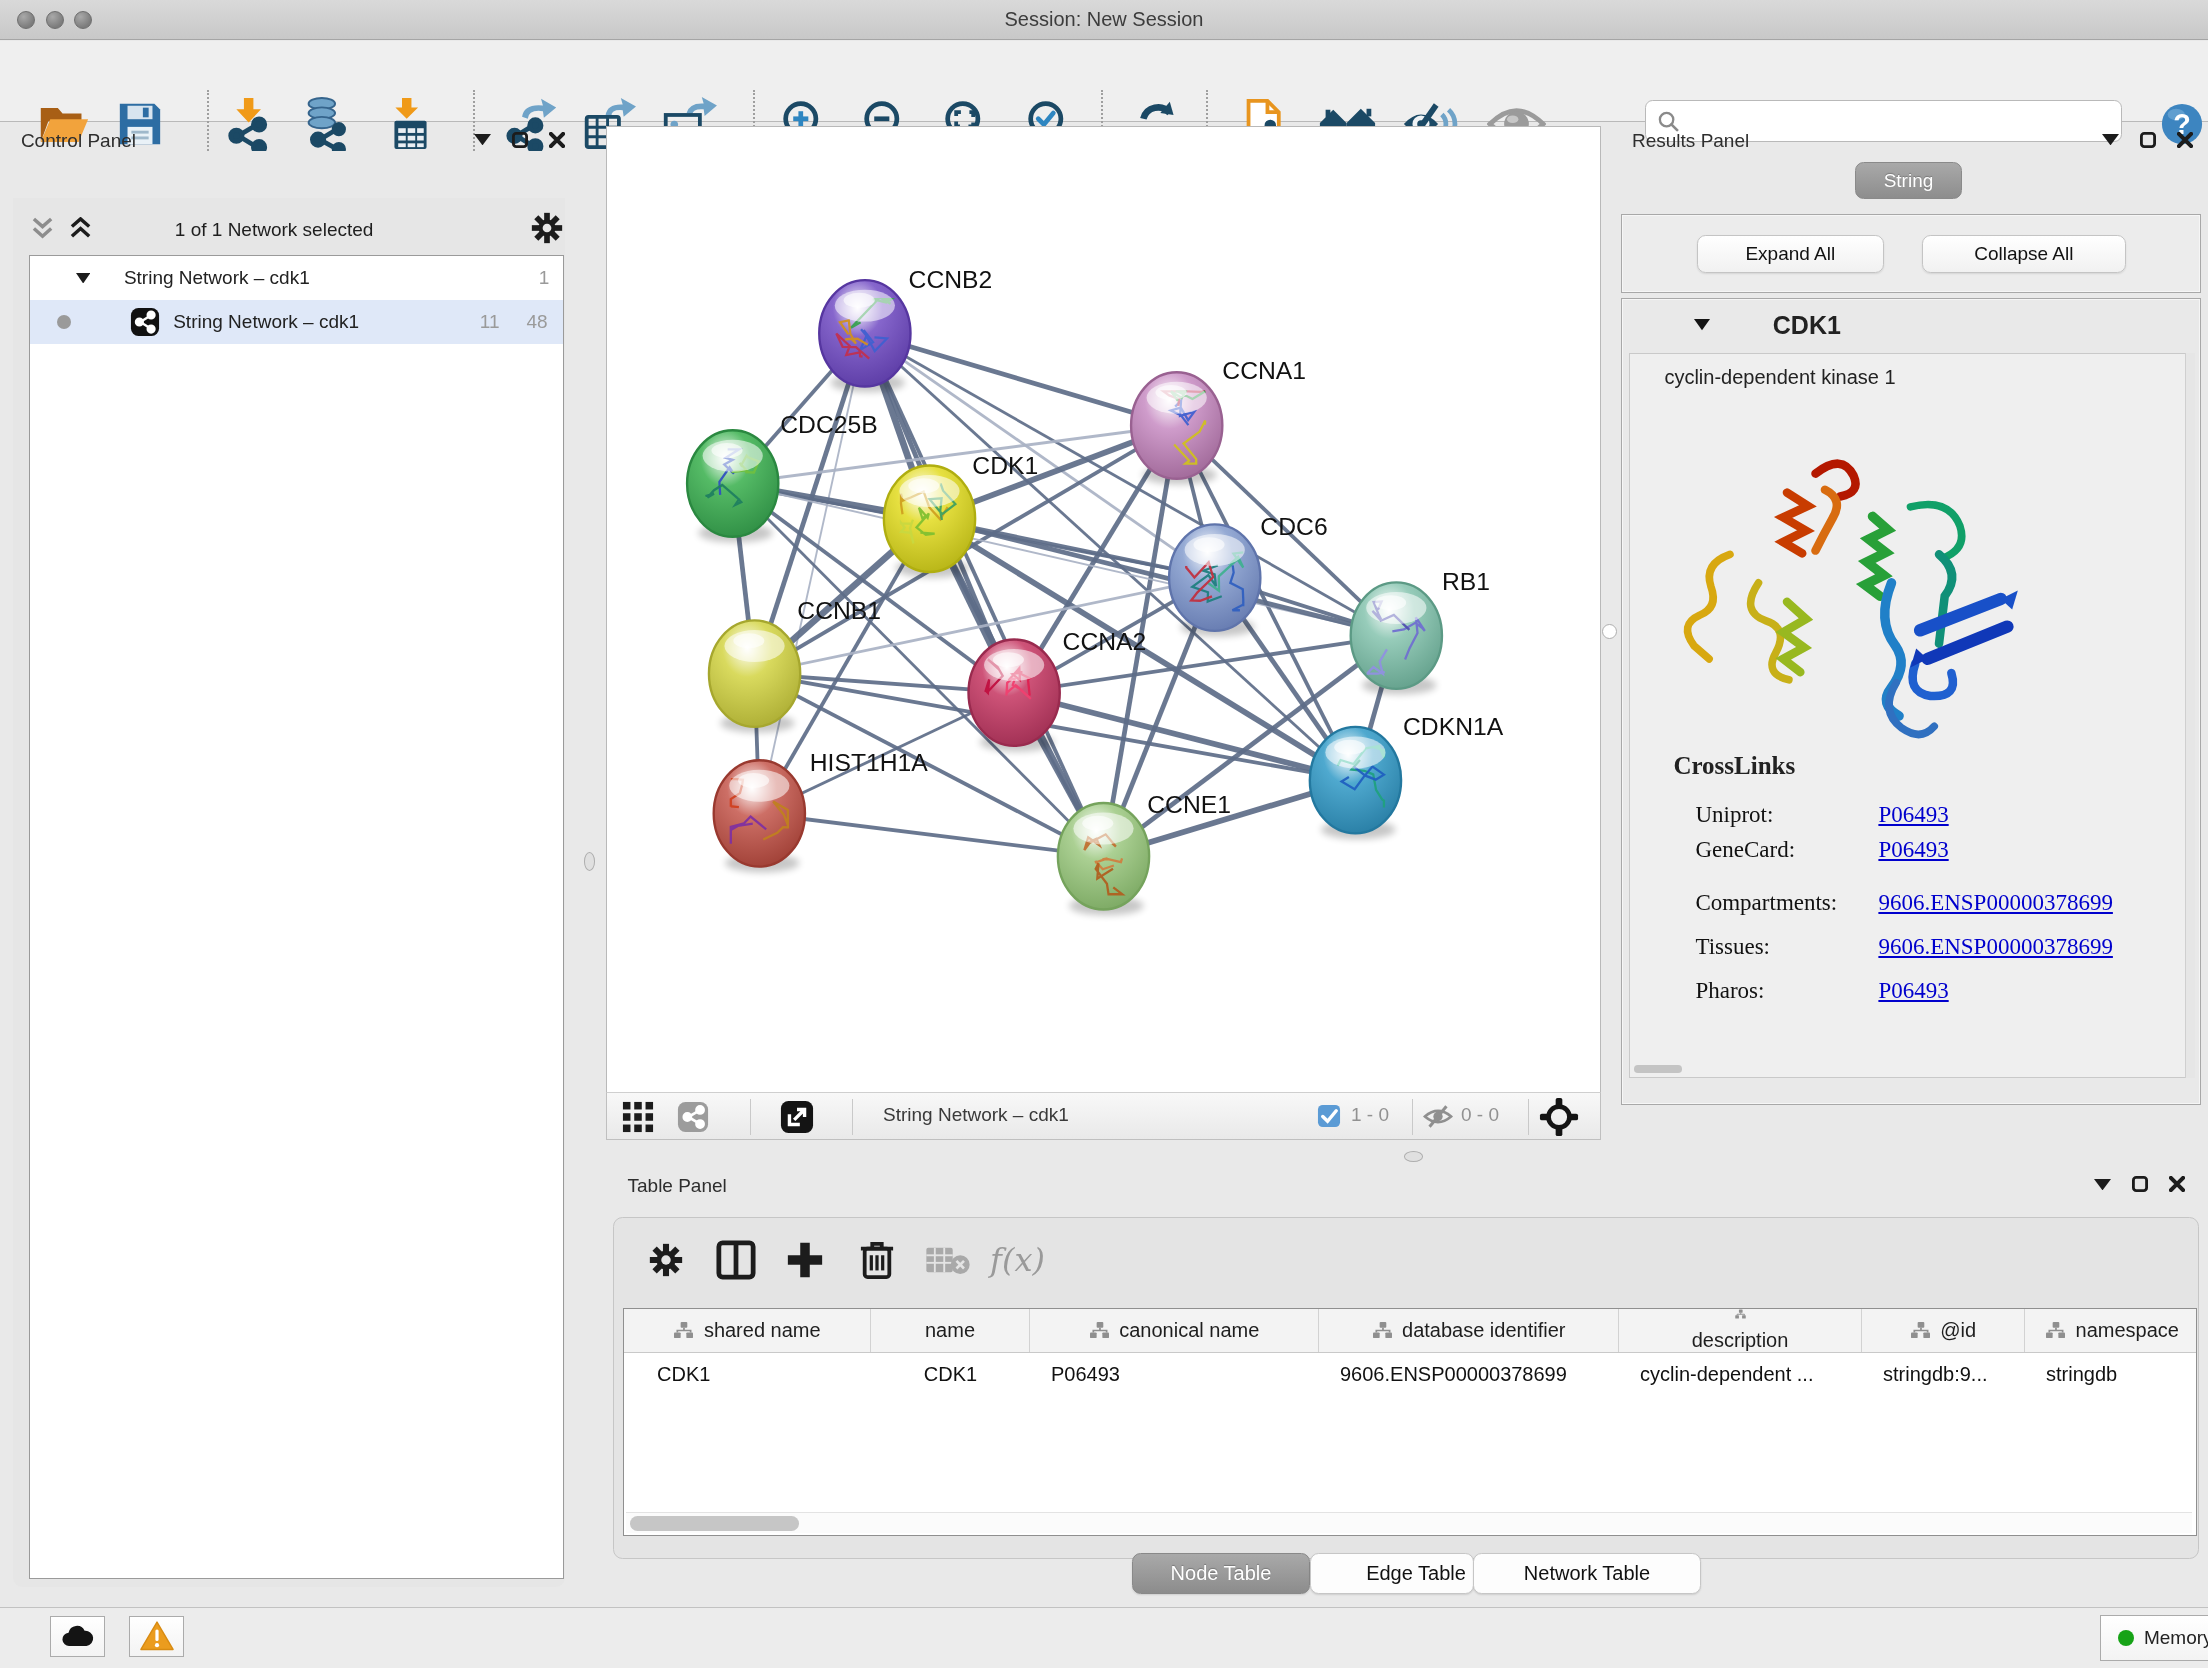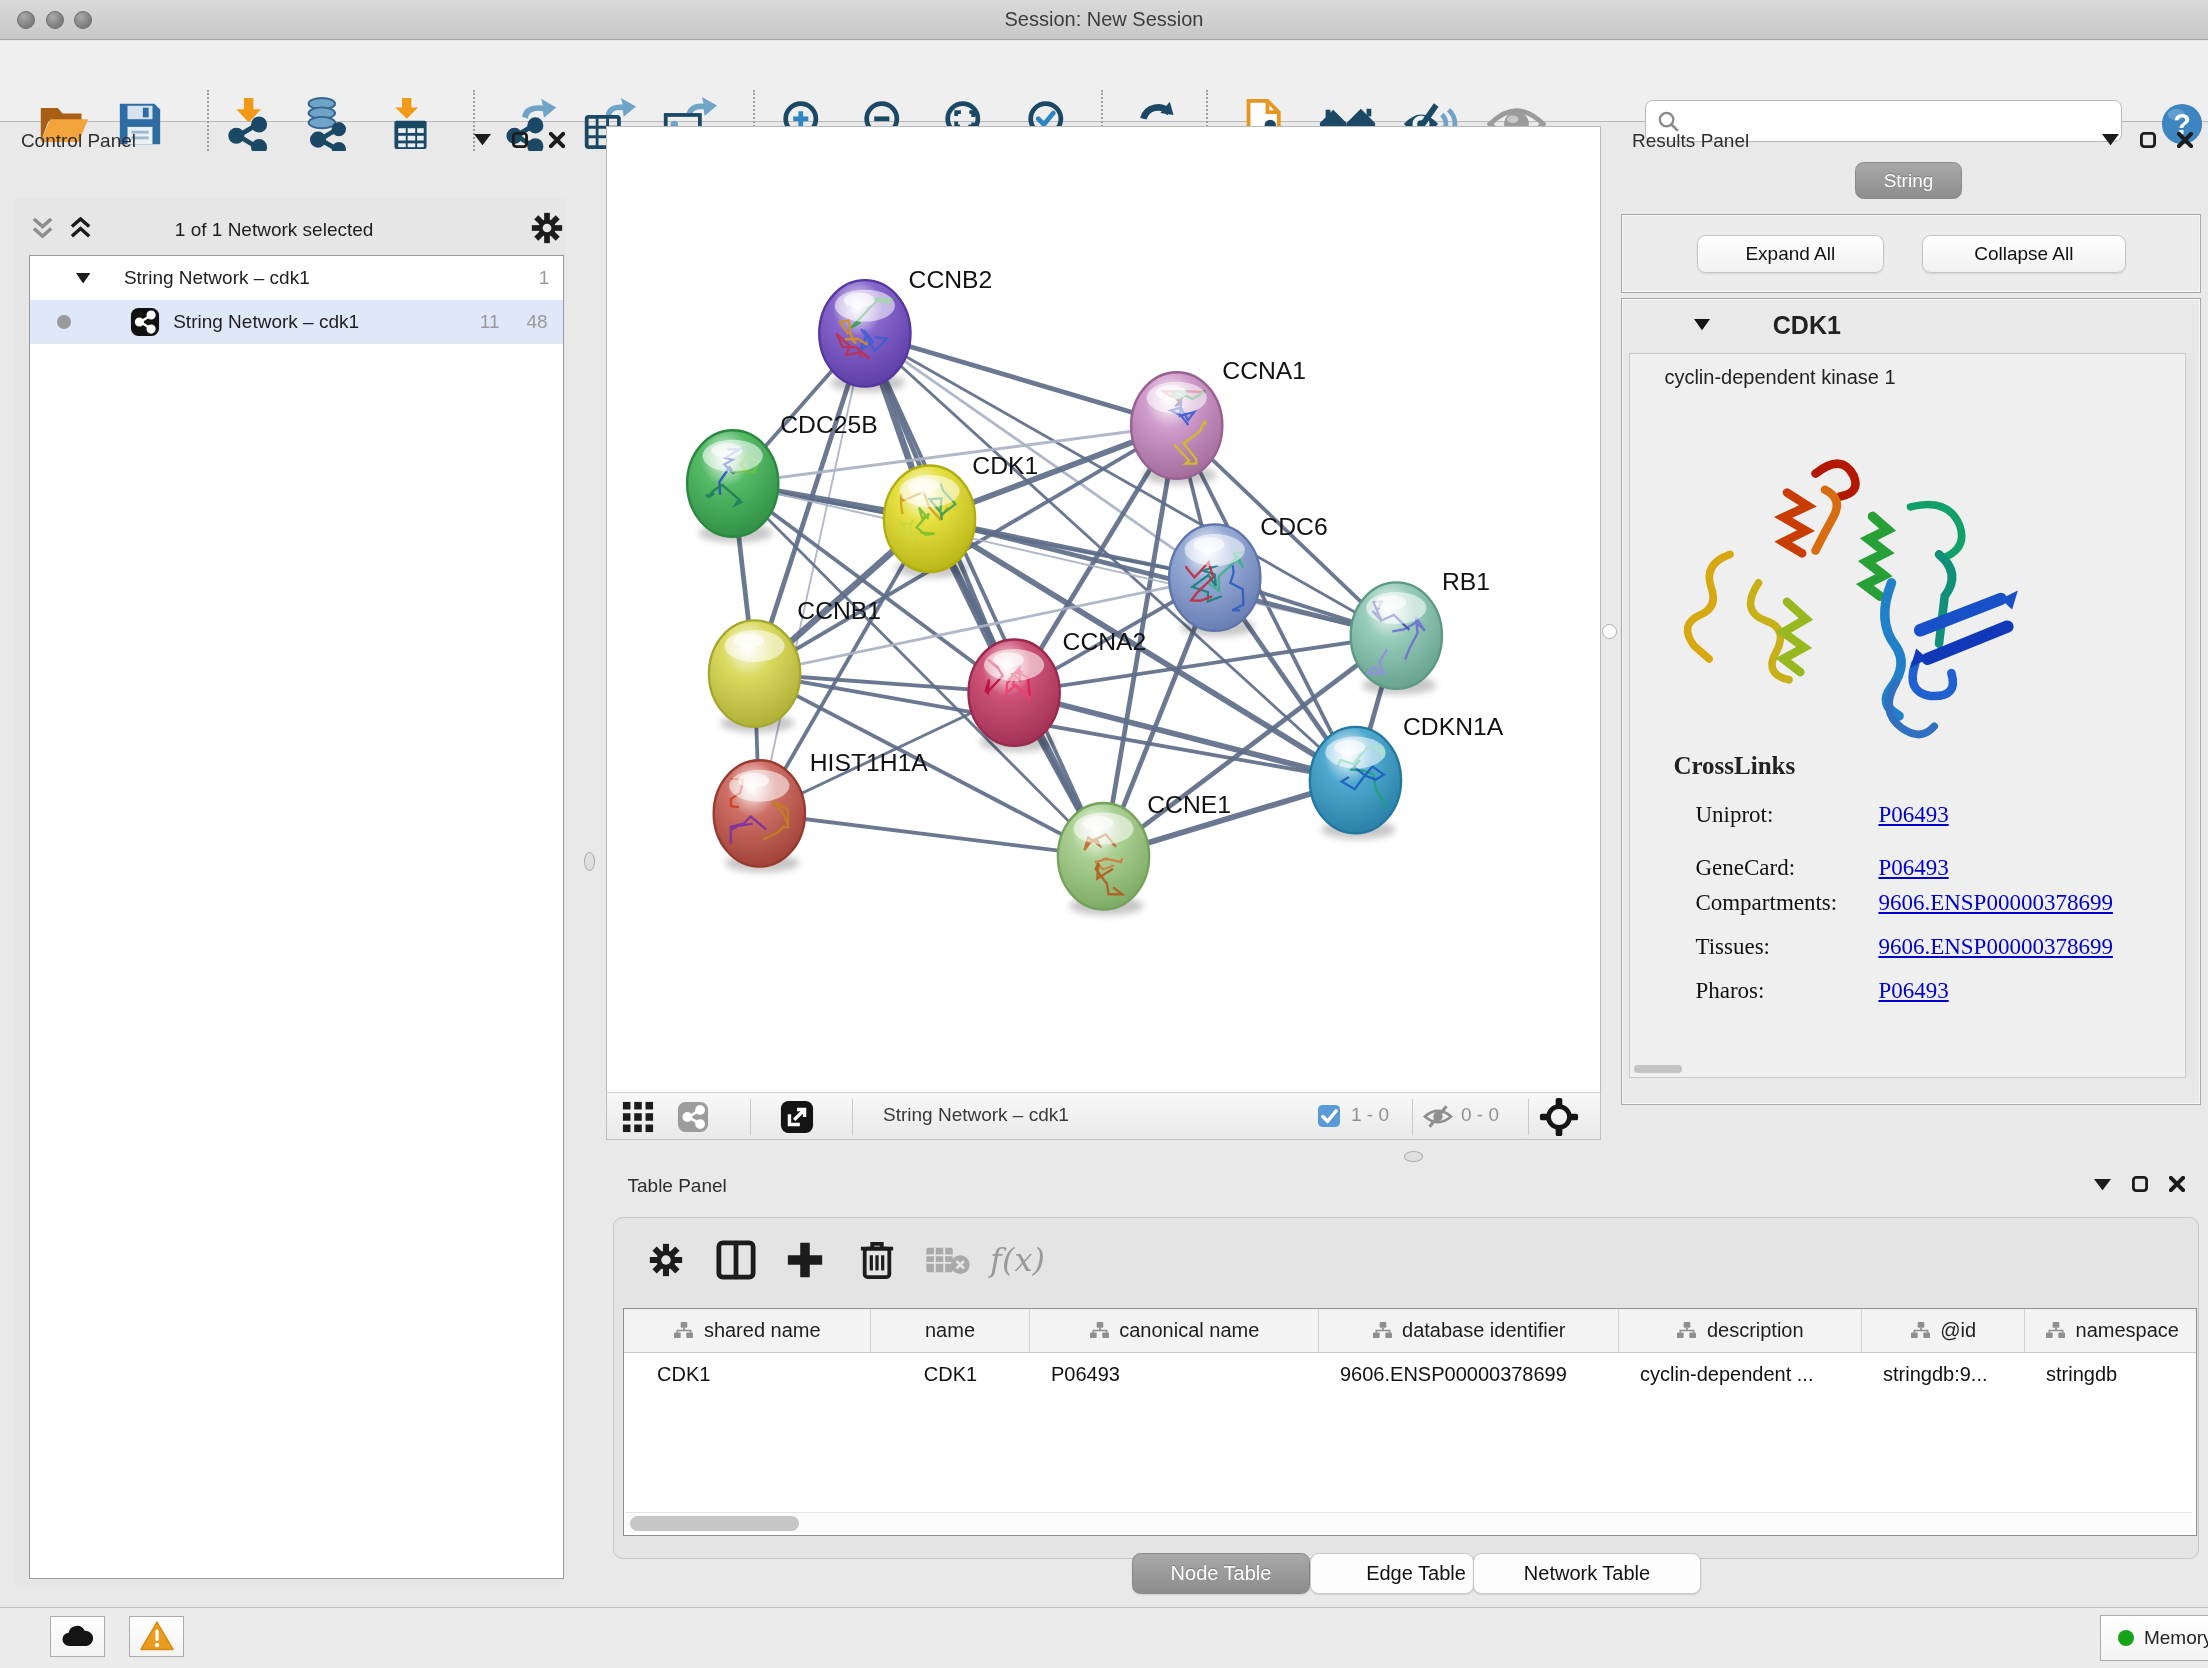--- a/index.html
+++ b/index.html
@@ -720,21 +720,21 @@
         <path d="M345 167 l18 -9 -6 20 Z" fill="#1850c8"></path>
         <path d="M268 230 l-18 9 6 -20 Z" fill="#1038b8"></path>
       </svg>
 
       <div class="abs serif" style="left:43px; top:398px; font-size:25px; font-weight:bold;">CrossLinks</div>
       <div id="crosslinks" class="abs" style="left:65px; top:439px; width:476px;">
           <div style="display: flex; height: 44px; align-items: center;">
             <span class="xlabel" style="width: 183px;">Uniprot:</span>
             <a class="xlink" href="#">P06493</a>
           </div>
-          <div style="display: flex; height: 44px; align-items: flex-end;">
+          <div style="display: flex; height: 44px; align-items: flex-start;">
             <span class="xlabel" style="width: 183px;">GeneCard:</span>
             <a class="xlink" href="#">P06493</a>
           </div>
           <div style="display: flex; height: 44px; align-items: center;">
             <span class="xlabel" style="width: 183px;">Compartments:</span>
             <a class="xlink" href="#">9606.ENSP00000378699</a>
           </div>
           <div style="display: flex; height: 44px; align-items: center;">
             <span class="xlabel" style="width: 183px;">Tissues:</span>
             <a class="xlink" href="#">9606.ENSP00000378699</a>
@@ -853,21 +853,21 @@
         <svg width="21" height="19" viewBox="0 0 22 20">
           <g fill="#8f8f8f">
             <rect x="8" y="1" width="7" height="6" rx="1"></rect>
             <rect x="1" y="12" width="7" height="6" rx="1"></rect>
             <rect x="14" y="12" width="7" height="6" rx="1"></rect>
           </g>
           <path d="M11.5 7 v3 M4.5 12 v-2 h14 v2" fill="none" stroke="#8f8f8f" stroke-width="1.8"></path>
         </svg>
         <span>database identifier</span>
       </div>
-      <div class="th" style="width: 243px;">
+      <div class="th" style="width: 243px; flex-direction: column;">
         <svg width="21" height="19" viewBox="0 0 22 20">
           <g fill="#8f8f8f">
             <rect x="8" y="1" width="7" height="6" rx="1"></rect>
             <rect x="1" y="12" width="7" height="6" rx="1"></rect>
             <rect x="14" y="12" width="7" height="6" rx="1"></rect>
           </g>
           <path d="M11.5 7 v3 M4.5 12 v-2 h14 v2" fill="none" stroke="#8f8f8f" stroke-width="1.8"></path>
         </svg>
         <span>description</span>
       </div>

